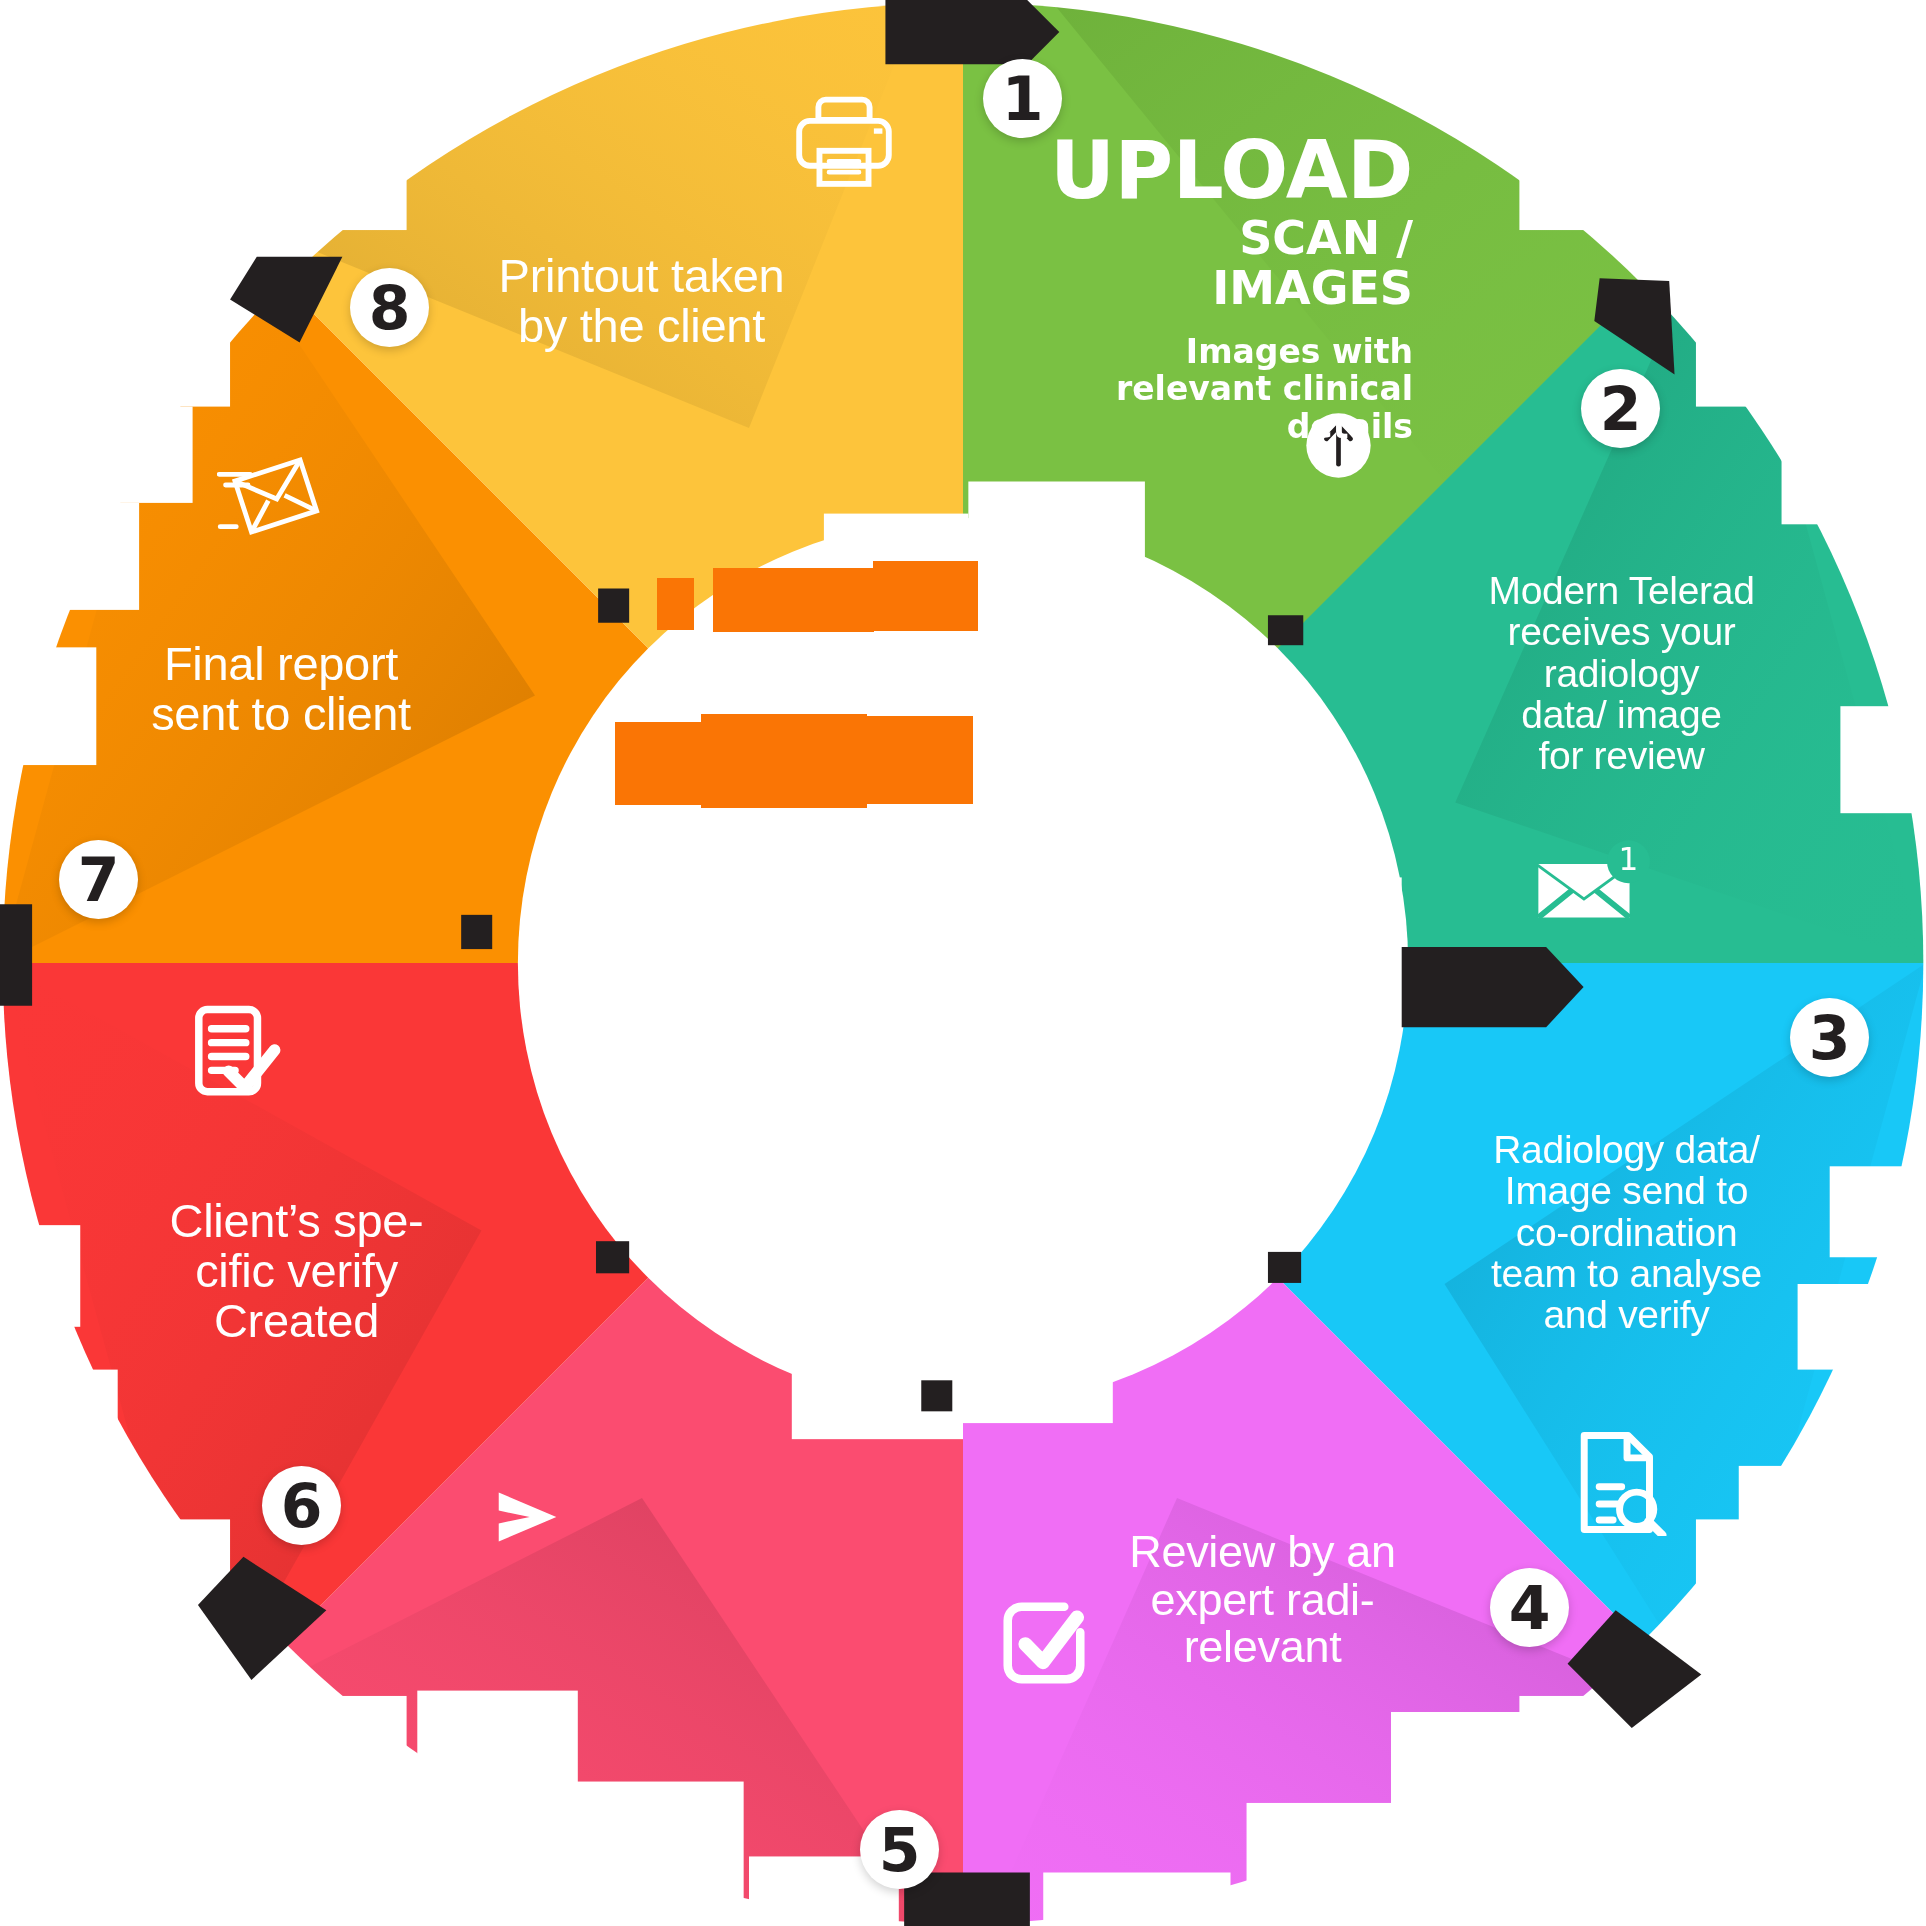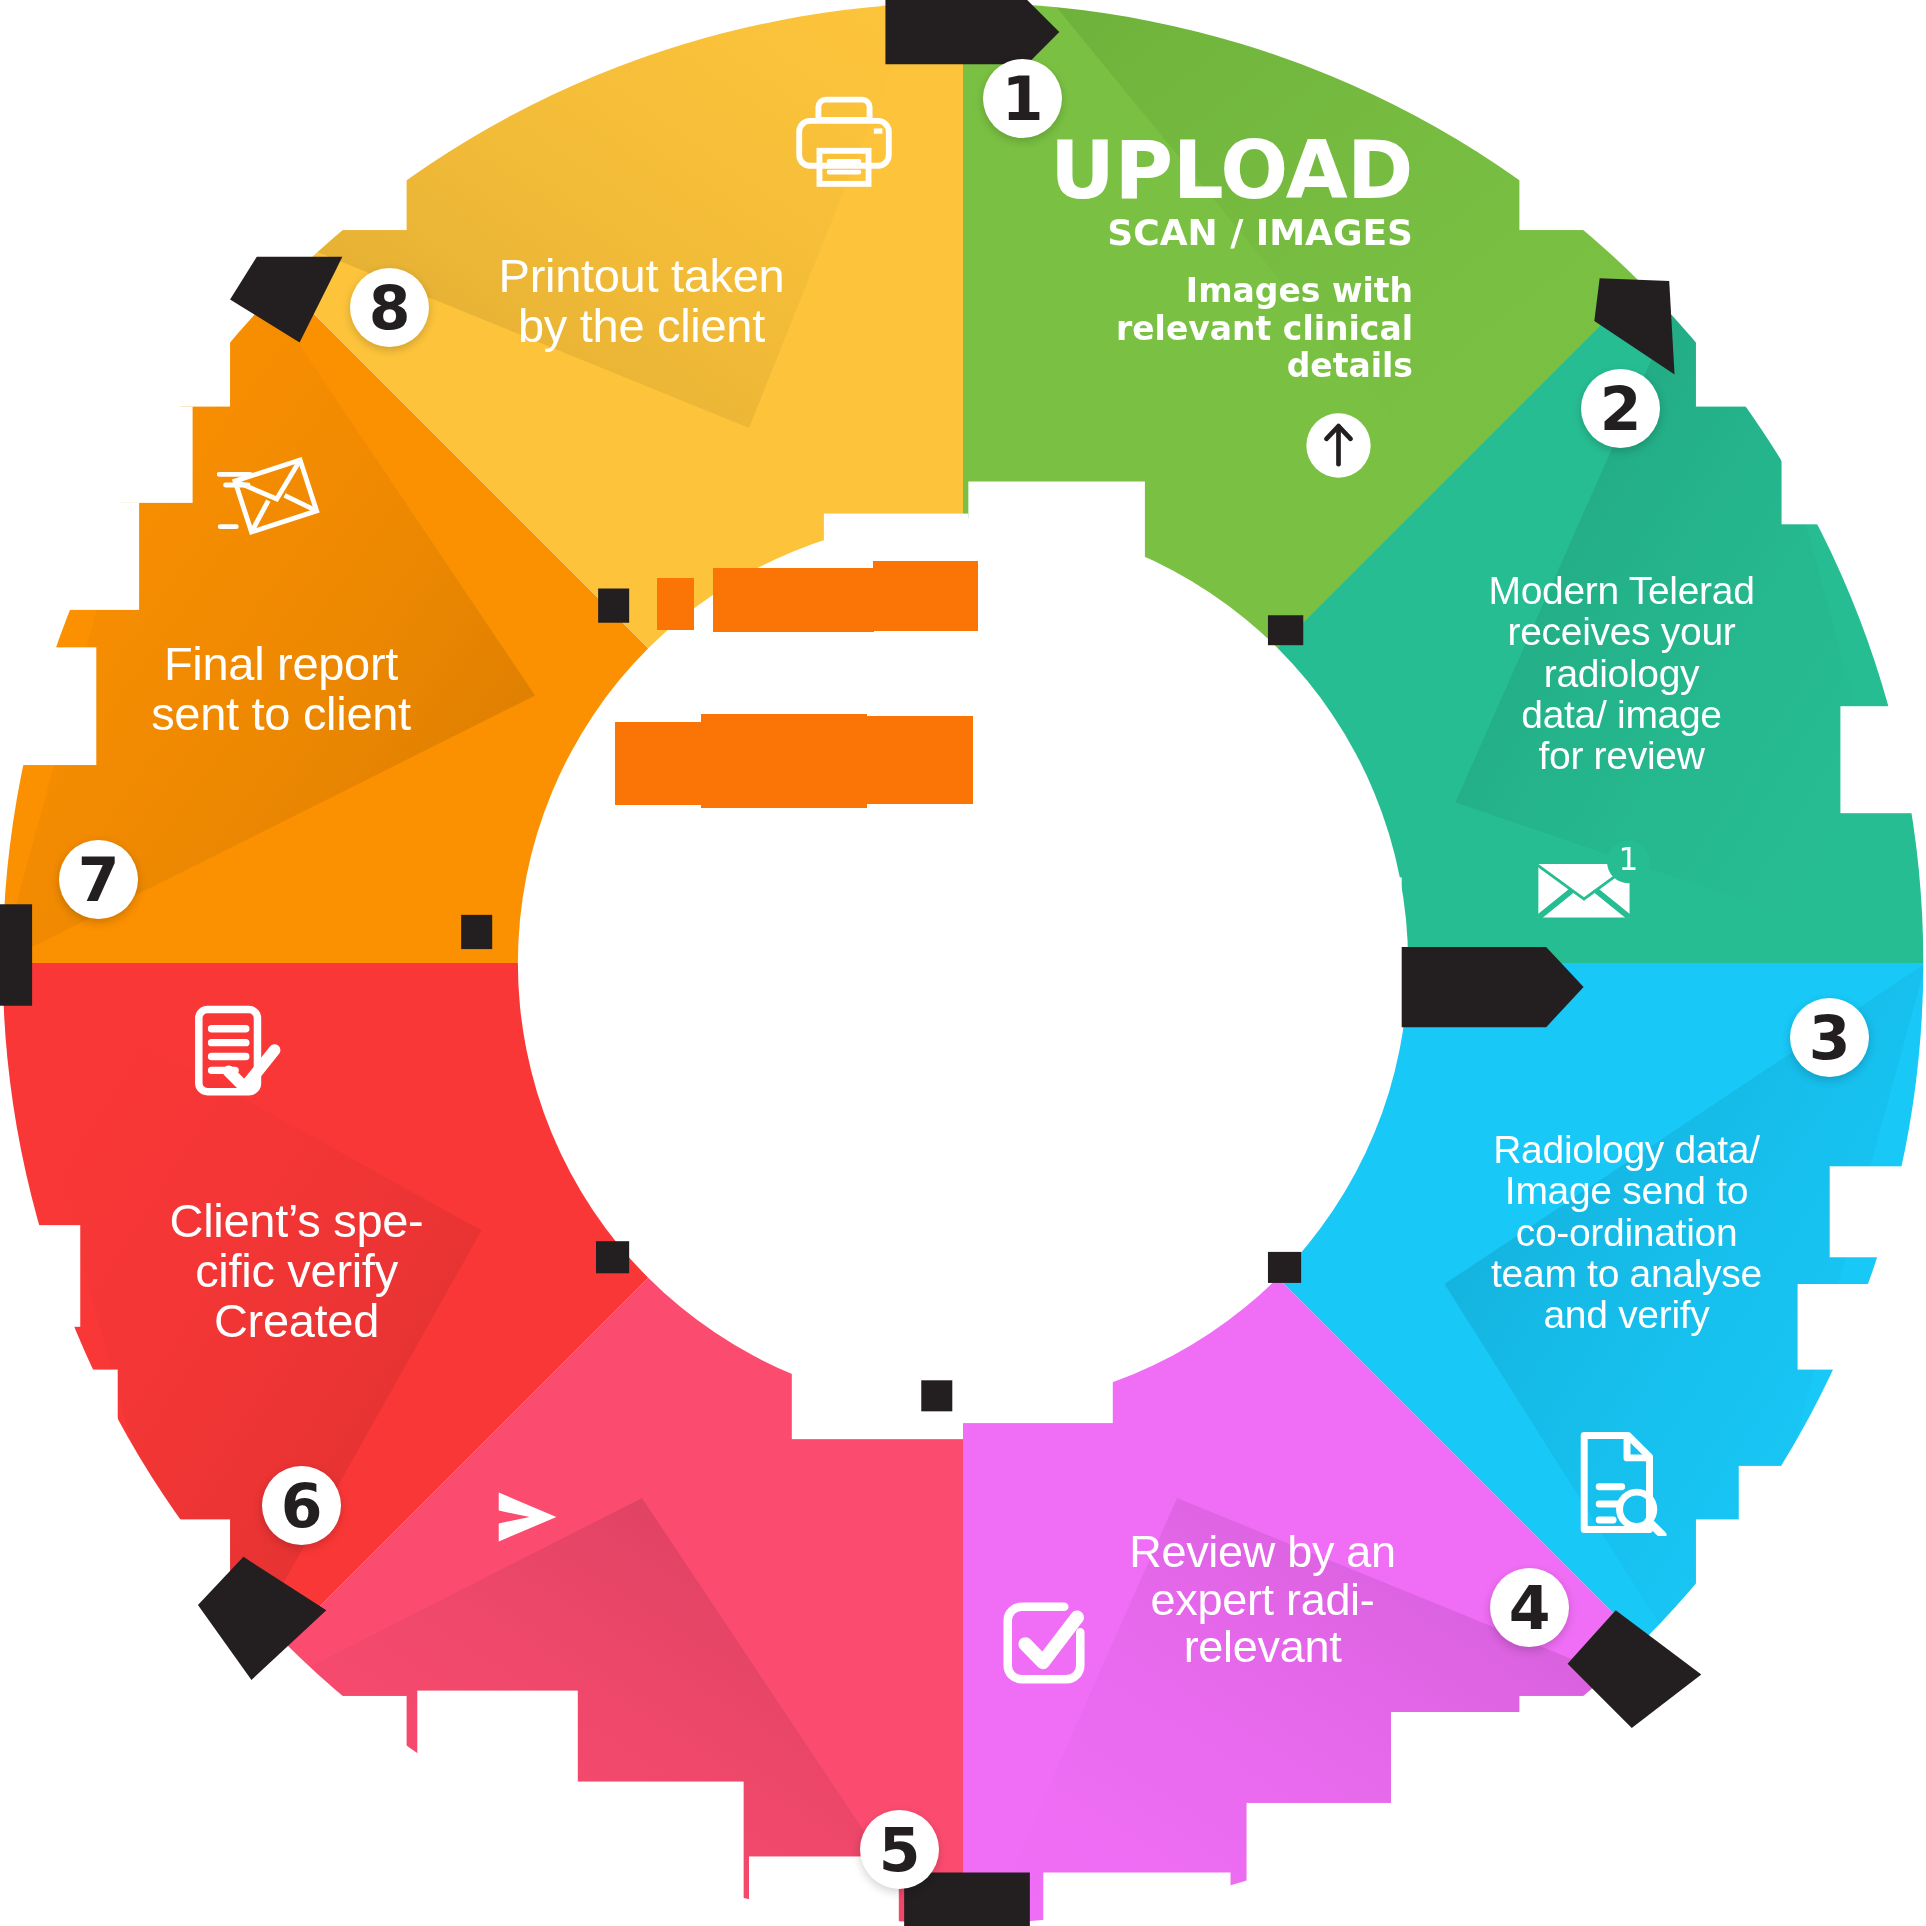--- a/index.html
+++ b/index.html
@@ -63,21 +63,21 @@
     text-align: right;
   }
   .hero .h1 {
     font-size: 80px;
     font-weight: 800;
     letter-spacing: -0.5px;
     line-height: 1;
     font-family: "DejaVu Sans", sans-serif;
   }
   .hero .h2 {
-    font-size: 36px;
+    font-size: 46px;
     font-weight: 700;
     line-height: 1.08;
     margin-top: 3.2px;
     font-family: "DejaVu Sans", sans-serif;
   }
   .hero .h3 {
     font-size: 33px;
     font-weight: 700;
     line-height: 1.14;
     margin-top: 19px;

